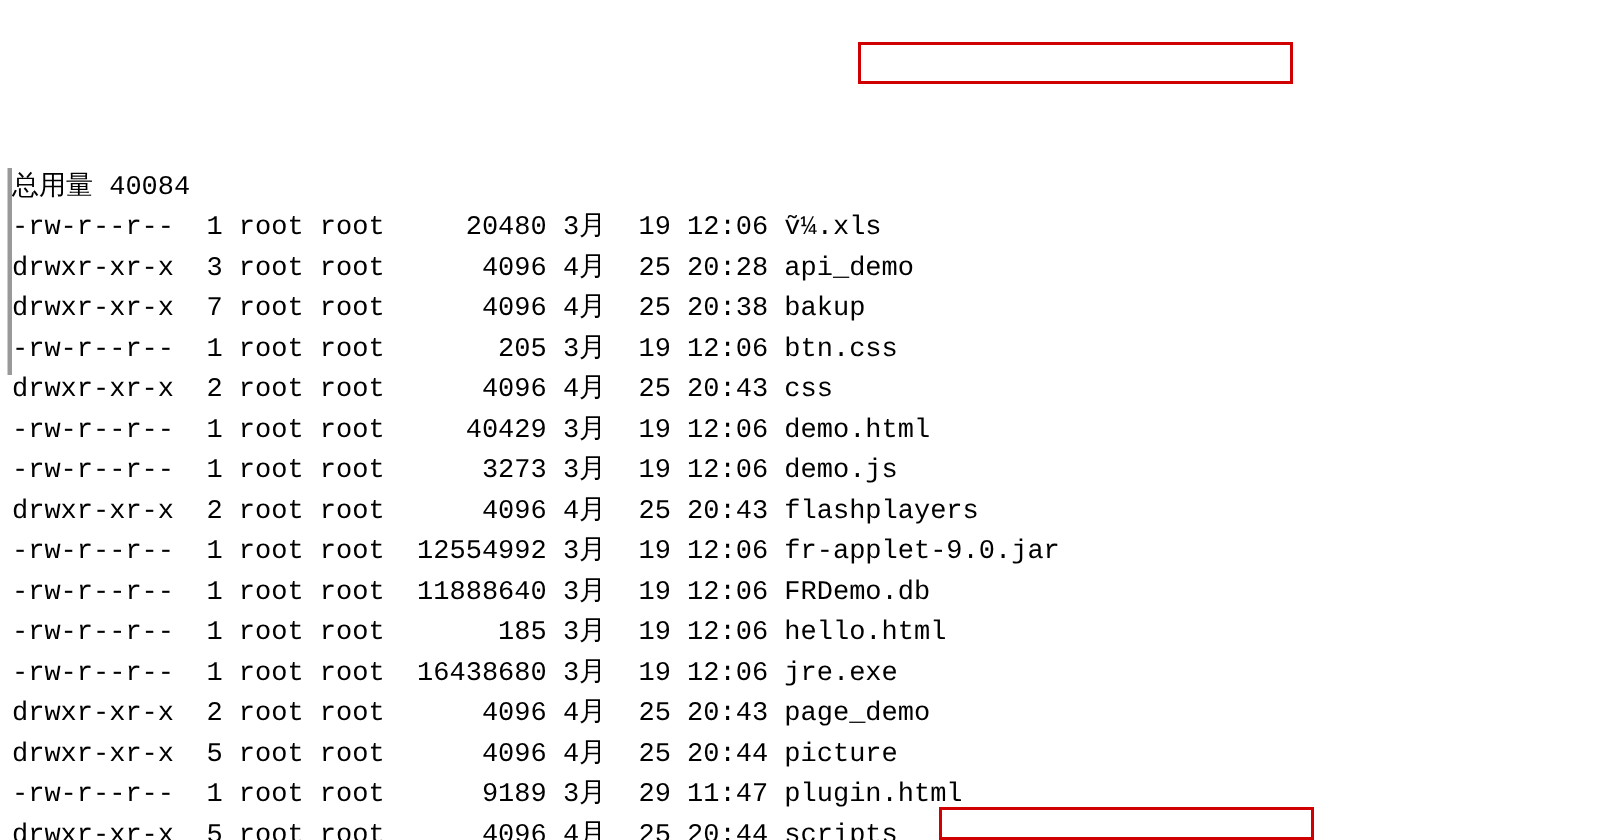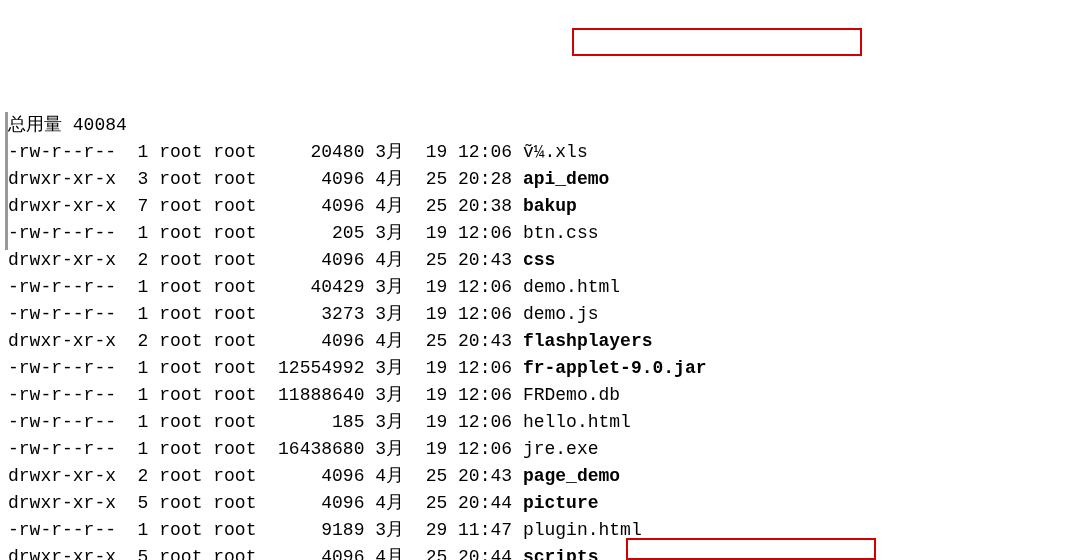--- a/index.html
+++ b/index.html
@@ -7,21 +7,21 @@
       font-family: "Consolas", "Monaco", "Courier New", monospace;
       font-size: 18px;
       background: #fff;
       color: #000;
       padding: 4px 8px;
       white-space: pre;
       line-height: 1.5;
       position: relative;
     }
     .row { display: block; }
-    .bold { font-weight: bold; }
+    .bold { font-weight: normal; }
     .hlbox {
       position: absolute;
       border: 2px solid #d00000;
       background: transparent;
       pointer-events: none;
     }
     .selection-bar {
       position: absolute;
       background: #999;
       width: 3px;

